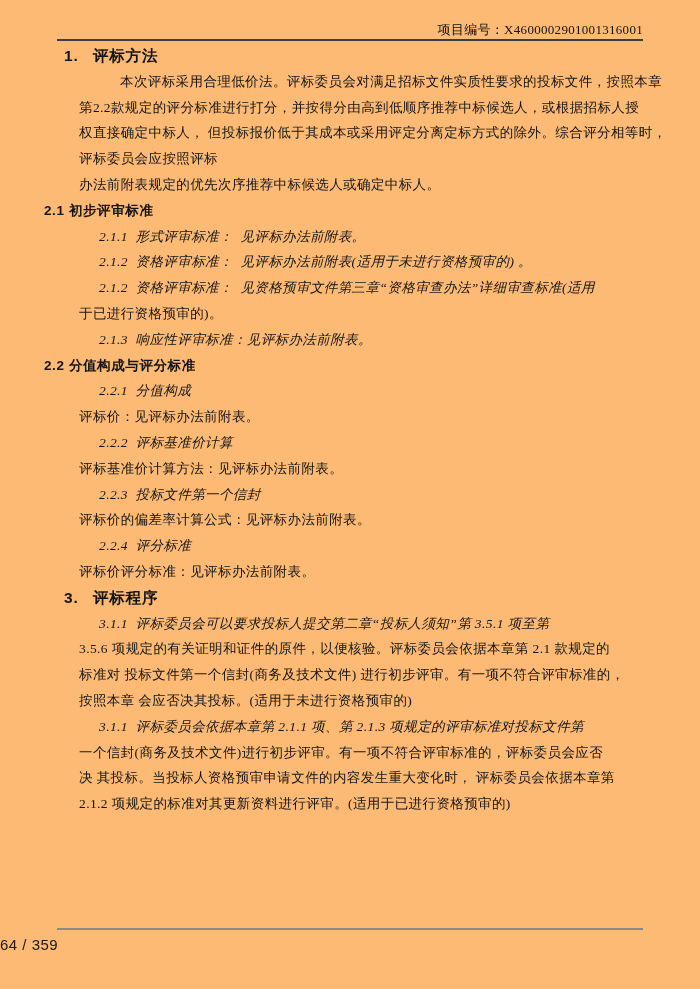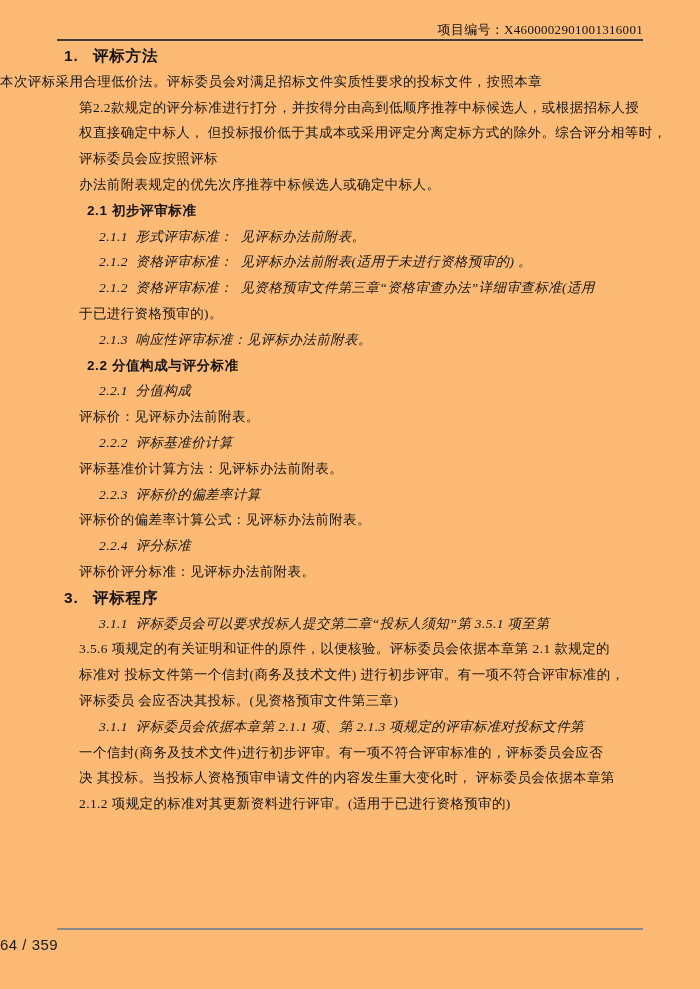--- a/index.html
+++ b/index.html
@@ -23,26 +23,25 @@
 
   
   .doc { position:absolute; top:45px; left:0; width:700px; }
   .line {
     box-sizing:border-box;
     height:25.8px; line-height:22px;
     font-size:13.5px; letter-spacing:0.4px;
     white-space:pre; overflow:visible;
   }
   .line.body   { padding-left:79px; }
-  .line.indent { }
+  .line.indent { padding-left:120px; }
   .line.item   { padding-left:99px;font-style:italic; }
   .line.h2 {
-    padding-left:87px;
     font-family:"Liberation Sans","DejaVu Sans",sans-serif;
-    font-weight:bold; font-size:13.5px; letter-spacing:0.6px;
+    font-weight:bold; font-size:13.5px; letter-spacing:0.6px;margin-left:44px;
   }
   .line.h1 {
     padding-left:64px;
     font-family:"Liberation Sans","DejaVu Sans",sans-serif;
     font-weight:bold; font-size:15.5px; letter-spacing:0.8px;
   }
   .h1num { display:inline-block; min-width:29px; }
 
   
   .ftr-rule {
@@ -76,29 +75,29 @@
       <div class="line item">2.1.1  形式评审标准：  见评标办法前附表。</div>
       <div class="line item">2.1.2  资格评审标准：  见评标办法前附表(适用于未进行资格预审的) 。</div>
       <div class="line item">2.1.2  资格评审标准：  见资格预审文件第三章“资格审查办法”详细审查标准(适用</div>
       <div class="line body">于已进行资格预审的)。</div>
       <div class="line item">2.1.3  响应性评审标准：见评标办法前附表。</div>
       <div class="line h2">2.2 分值构成与评分标准</div>
       <div class="line item">2.2.1  分值构成</div>
       <div class="line body">评标价：见评标办法前附表。</div>
       <div class="line item">2.2.2  评标基准价计算</div>
       <div class="line body">评标基准价计算方法：见评标办法前附表。</div>
-      <div class="line item">2.2.3  评标价的偏差率计算</div>
+      <div class="line item">2.2.3  投标文件第一个信封</div>
       <div class="line body">评标价的偏差率计算公式：见评标办法前附表。</div>
       <div class="line item">2.2.4  评分标准</div>
       <div class="line body">评标价评分标准：见评标办法前附表。</div>
       <div class="line h1"><span class="h1num">3.</span><span>评标程序</span></div>
       <div class="line item">3.1.1  评标委员会可以要求投标人提交第二章“投标人须知”第 3.5.1 项至第</div>
       <div class="line body">3.5.6 项规定的有关证明和证件的原件，以便核验。评标委员会依据本章第 2.1 款规定的</div>
       <div class="line body">标准对 投标文件第一个信封(商务及技术文件) 进行初步评审。有一项不符合评审标准的，</div>
-      <div class="line body">评标委员 会应否决其投标。(见资格预审文件第三章)</div>
+      <div class="line body">按照本章 会应否决其投标。(适用于未进行资格预审的)</div>
       <div class="line item">3.1.1  评标委员会依据本章第 2.1.1 项、第 2.1.3 项规定的评审标准对投标文件第</div>
       <div class="line body">一个信封(商务及技术文件)进行初步评审。有一项不符合评审标准的，评标委员会应否</div>
       <div class="line body">决 其投标。当投标人资格预审申请文件的内容发生重大变化时， 评标委员会依据本章第</div>
       <div class="line body">2.1.2 项规定的标准对其更新资料进行评审。(适用于已进行资格预审的)</div>
     </div>
 
   <div class="ftr-rule"></div>
 
   <div class="ftr-text">64 / 359</div>
 

